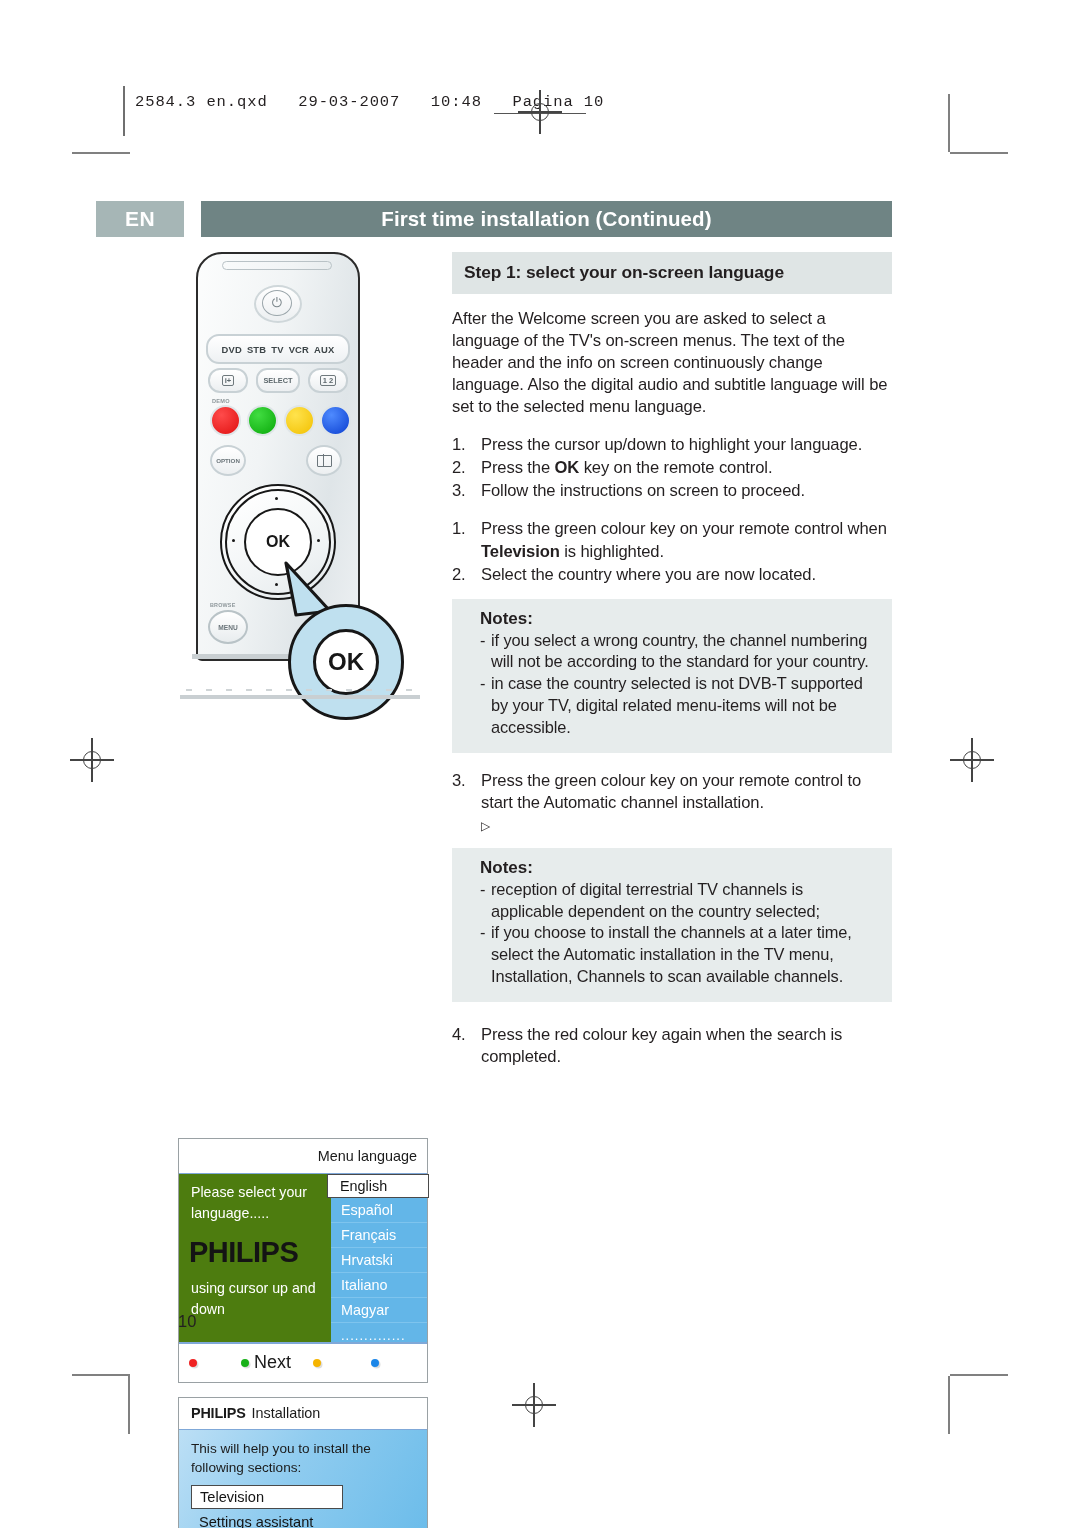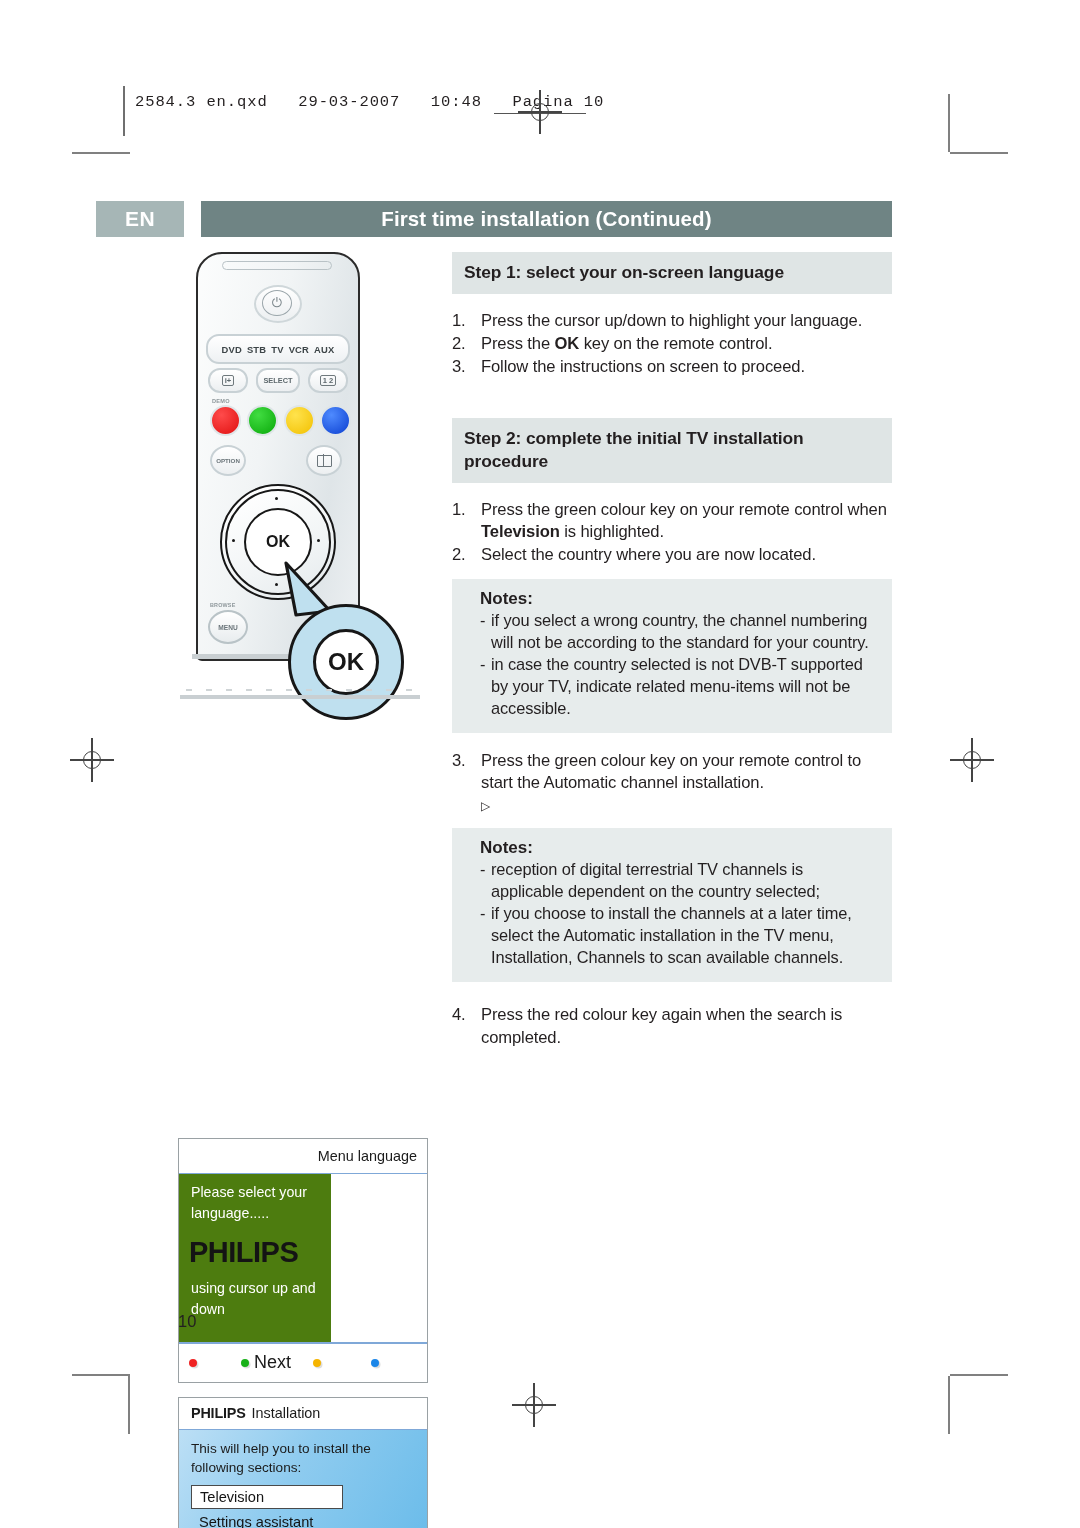--- a/index.html
+++ b/index.html
@@ -309,20 +309,29 @@
 
   <div class="tv" style="margin-top:456px;">
     <div class="tv-title">Menu language</div>
     <div class="tv-rule"></div>
     <div class="lang-body">
       <div class="lang-left">
         <div class="l1">Please select your language.....</div>
         <div class="philips">PHILIPS</div>
         <div class="l2">using cursor up and down</div>
       </div>
+      <div class="lang-right">
+        <div class="lang-item selected">English</div>
+        <div class="lang-item">Español</div>
+        <div class="lang-item">Français</div>
+        <div class="lang-item">Hrvatski</div>
+        <div class="lang-item">Italiano</div>
+        <div class="lang-item">Magyar</div>
+        <div class="lang-dots">..............</div>
+      </div>
     </div>
     <div class="tv-rule"></div>
     <div class="tv-footer">
       <div class="ft-item" style="margin-left:10px;width:52px;">
         <span class="dot r"></span>
         <span></span>
       </div>
       <div class="ft-item" style="width:72px;">
         <span class="dot g"></span>
         <span>Next</span>
@@ -350,58 +359,58 @@
       <div class="inst-item">Settings assistant</div>
     </div>
 
   </div>
 
 </div>
 
 <div class="right-col">
 
   <div class="step-head">Step 1: select your on-screen language</div>
+  <p class="body-p">After the Welcome screen you are asked to select a language of the TV's on-screen menus. The text of the header and the info on screen continuously change language. Also the digital audio and subtitle language will be set to the selected menu language.</p>
 
   <div class="num-list">
     <div class="num-item">
       <span class="n">1.</span>
       <span class="t">Press the cursor up/down to highlight your language.</span>
     </div>
     <div class="num-item">
       <span class="n">2.</span>
       <span class="t">Press the <b>OK</b> key on the remote control.</span>
     </div>
     <div class="num-item">
       <span class="n">3.</span>
       <span class="t">Follow the instructions on screen to proceed.</span>
     </div>
   </div>
 
-  <div class="step-head" style="margin-top:40px;">Step 2: complete the initial TV installation procedure</div>
 
   <div class="num-list">
     <div class="num-item">
       <span class="n">1.</span>
       <span class="t">Press the green colour key on your remote control when <b>Television</b> is highlighted.</span>
     </div>
     <div class="num-item">
       <span class="n">2.</span>
       <span class="t">Select the country where you are now located.</span>
     </div>
   </div>
 
   <div class="notes-box">
     <div class="notes-title">Notes:</div>
     <div class="note-item">
       <span class="d">-</span>
       <span class="t">if you select a wrong country, the channel numbering will not be according to the standard for your country.</span>
     </div>
     <div class="note-item">
       <span class="d">-</span>
-      <span class="t">in case the country selected is not DVB-T supported by your TV,  indicate related menu-items will not be accessible.</span>
+      <span class="t">in case the country selected is not DVB-T supported by your TV,  digital related menu-items will not be accessible.</span>
     </div>
   </div>
 
   <div class="num-list" style="margin-top:17px;">
     <div class="num-item">
       <span class="n">3.</span>
       <span class="t">Press the green colour key on your remote control to start the Automatic channel installation.</span>
     </div>
     <div class="sub-bullet">
       <span class="b">▷</span>

